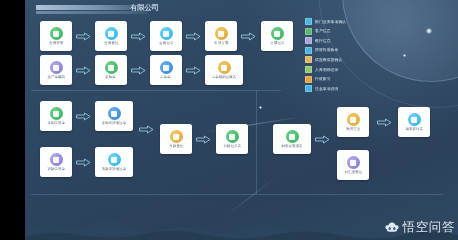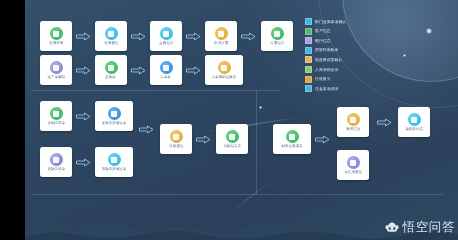--- a/index.html
+++ b/index.html
@@ -208,20 +208,25 @@
     <div class="glow-dot" style="left:234px;top:106px;width:3px;height:3px;"></div>
     <div class="glow-dot" style="left:262px;top:142px;width:2.5px;height:2.5px;"></div>
     <div class="streak" style="left:180px;top:124px;width:96px;transform:rotate(-9deg);"></div>
     <div class="streak" style="left:196px;top:196px;width:60px;transform:rotate(-38deg);opacity:.55;"></div>
 
     <svg class="hills" viewBox="0 0 433 30" preserveAspectRatio="none">
       <path d="M0,30 L0,22 Q18,11 38,18 Q52,23 64,16 Q82,6 104,17 Q120,25 138,20 Q160,13 182,21 Q200,27 216,20 Q238,10 258,19 Q276,26 296,19 Q318,11 340,20 Q360,27 380,20 Q404,11 433,19 L433,30 Z" fill="rgba(44,70,96,0.72)"></path>
       <path d="M0,30 L0,27 Q28,19 56,25 Q88,31 118,24 Q150,17 182,25 Q216,32 248,25 Q282,18 314,25 Q348,32 380,25 Q408,19 433,25 L433,30 Z" fill="rgba(36,58,80,0.80)"></path>
     </svg>
 
+    <div id="logo-block">
+      <div id="logo-bar"></div>
+      <div id="logo-cn">有限公司</div>
+      <div id="logo-sub"></div>
+    </div>
 
     <div class="divider-h" style="left:6px;top:90px;width:250px;"></div>
     <div class="divider-v" style="left:231px;top:90px;height:104px;"></div>
     <div class="divider-h" style="left:6px;top:194px;width:412px;"></div>
 
     <div class="node" style="left:15px;top:21px;">
       <span class="ic green"></span>
       <span class="lbl">合同评审</span>
     </div>
     <div class="arrow" style="left:51px;top:32px;">

